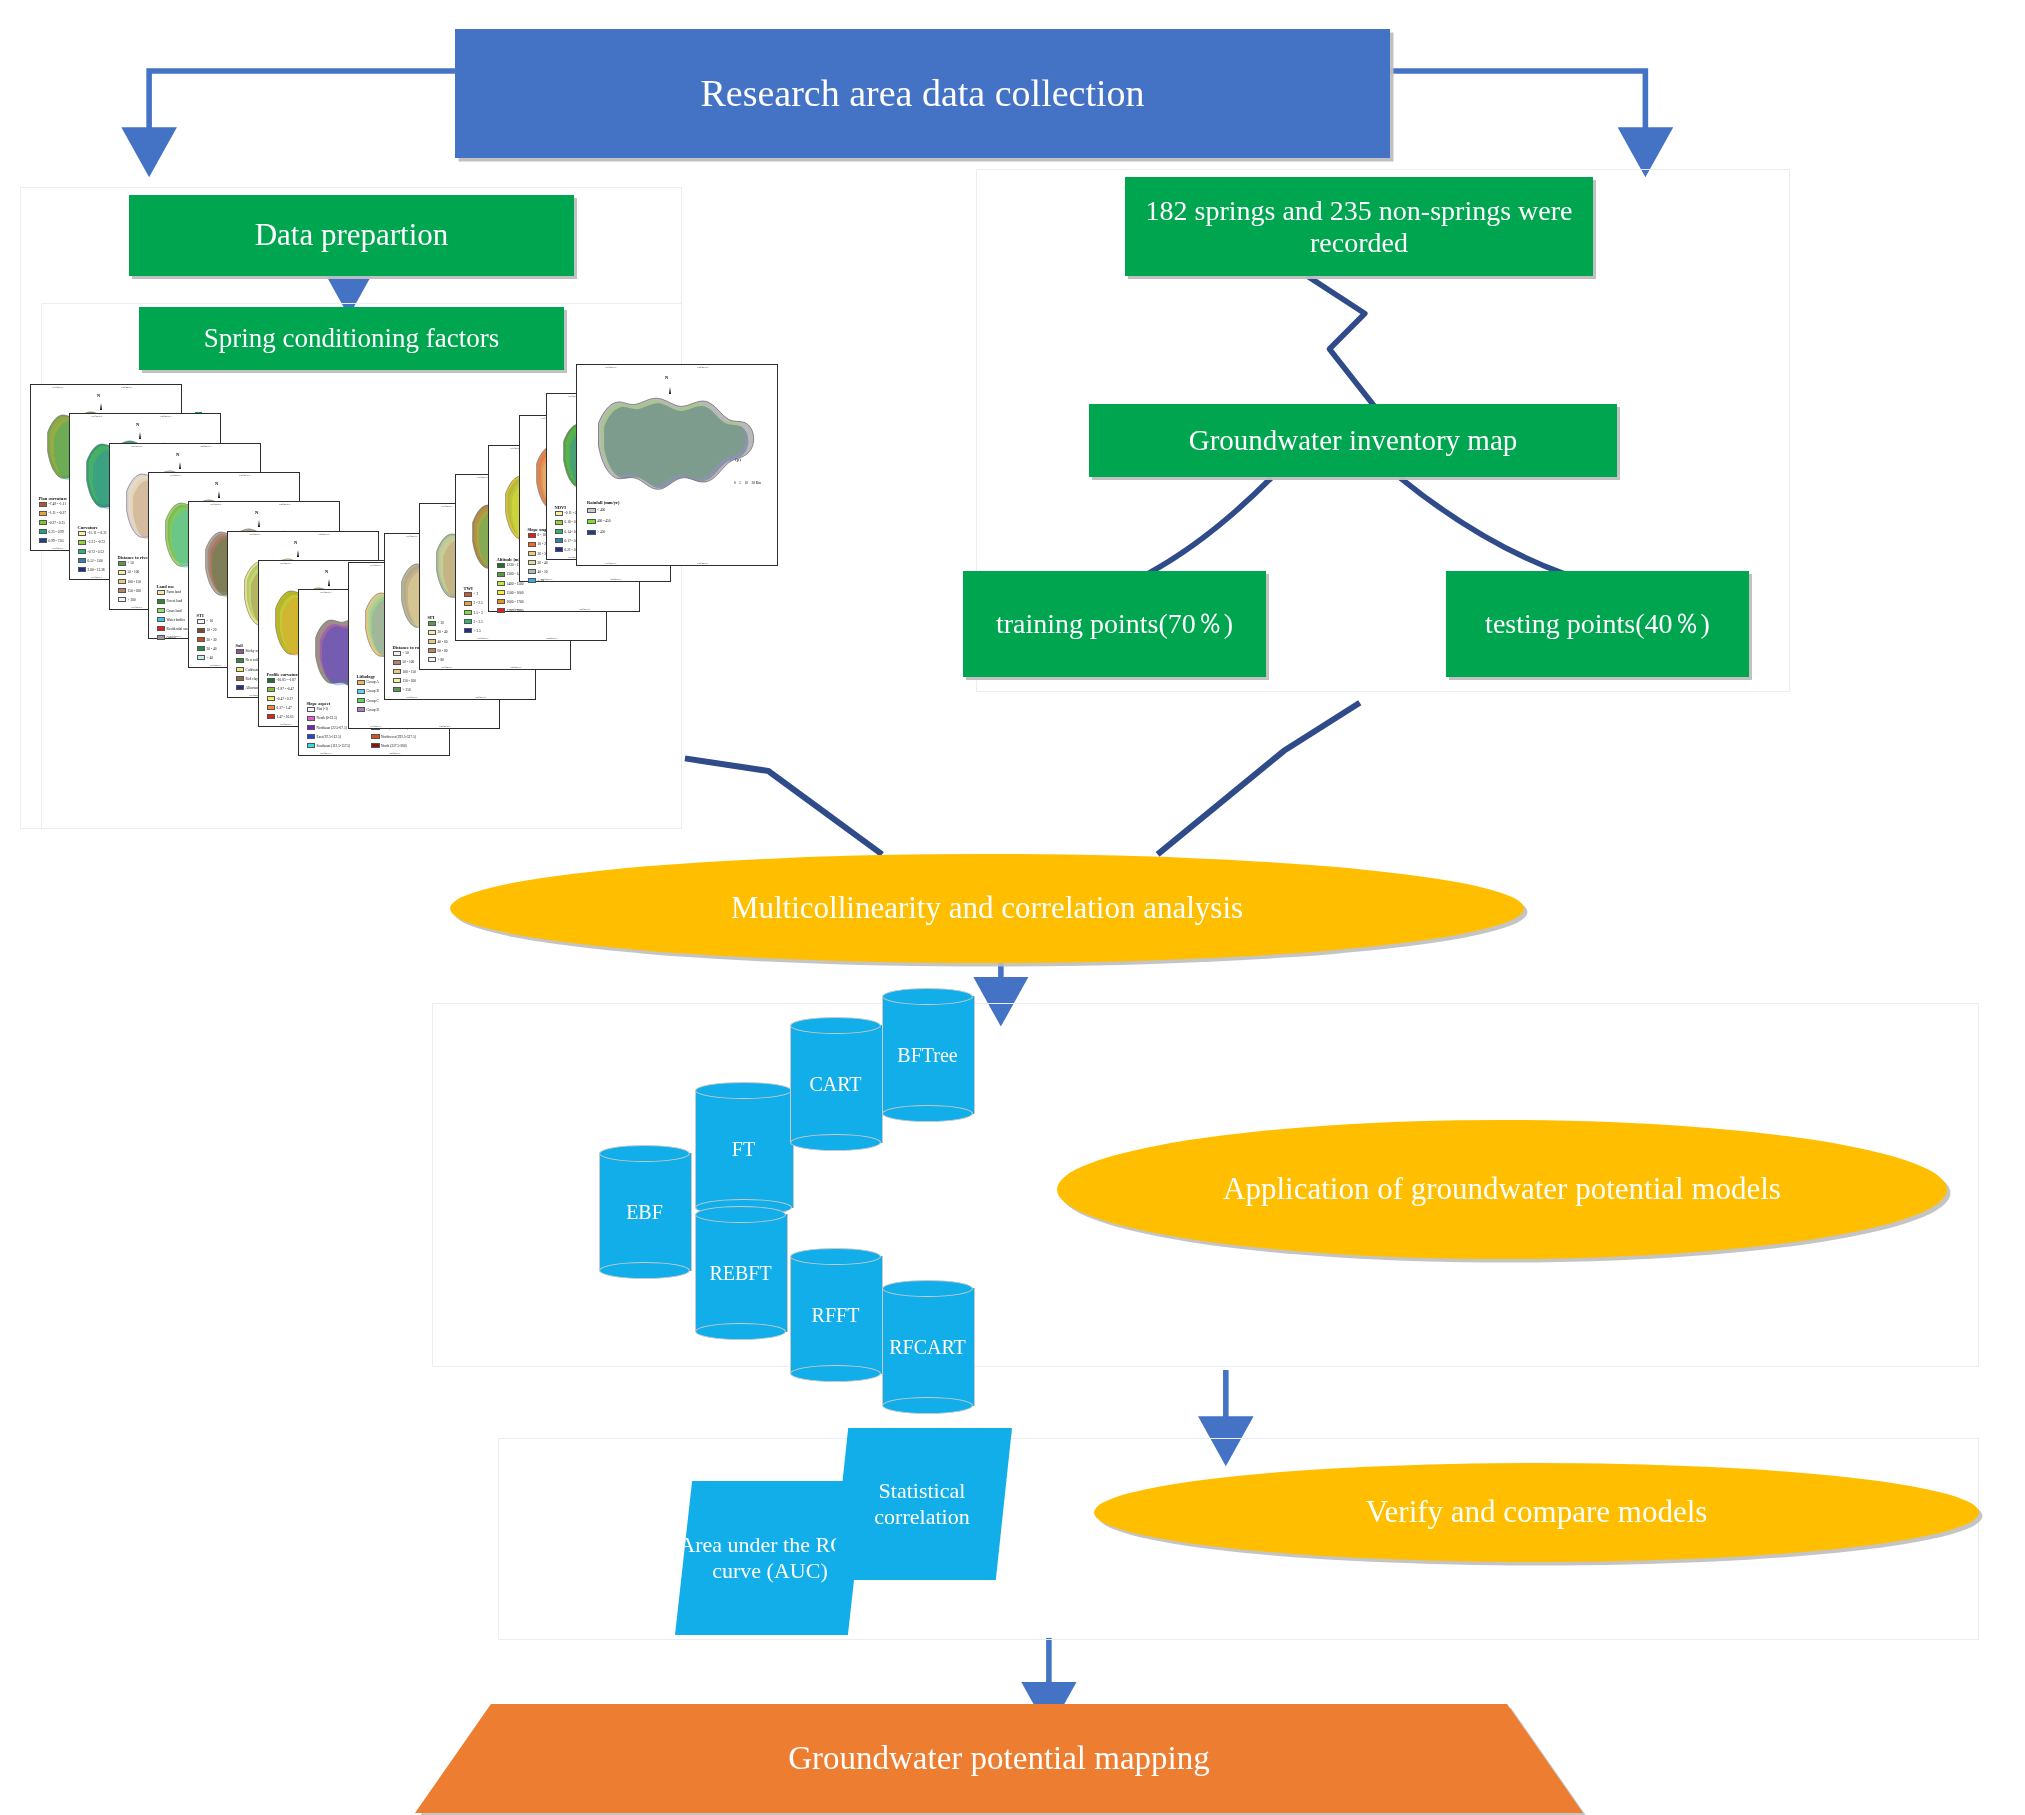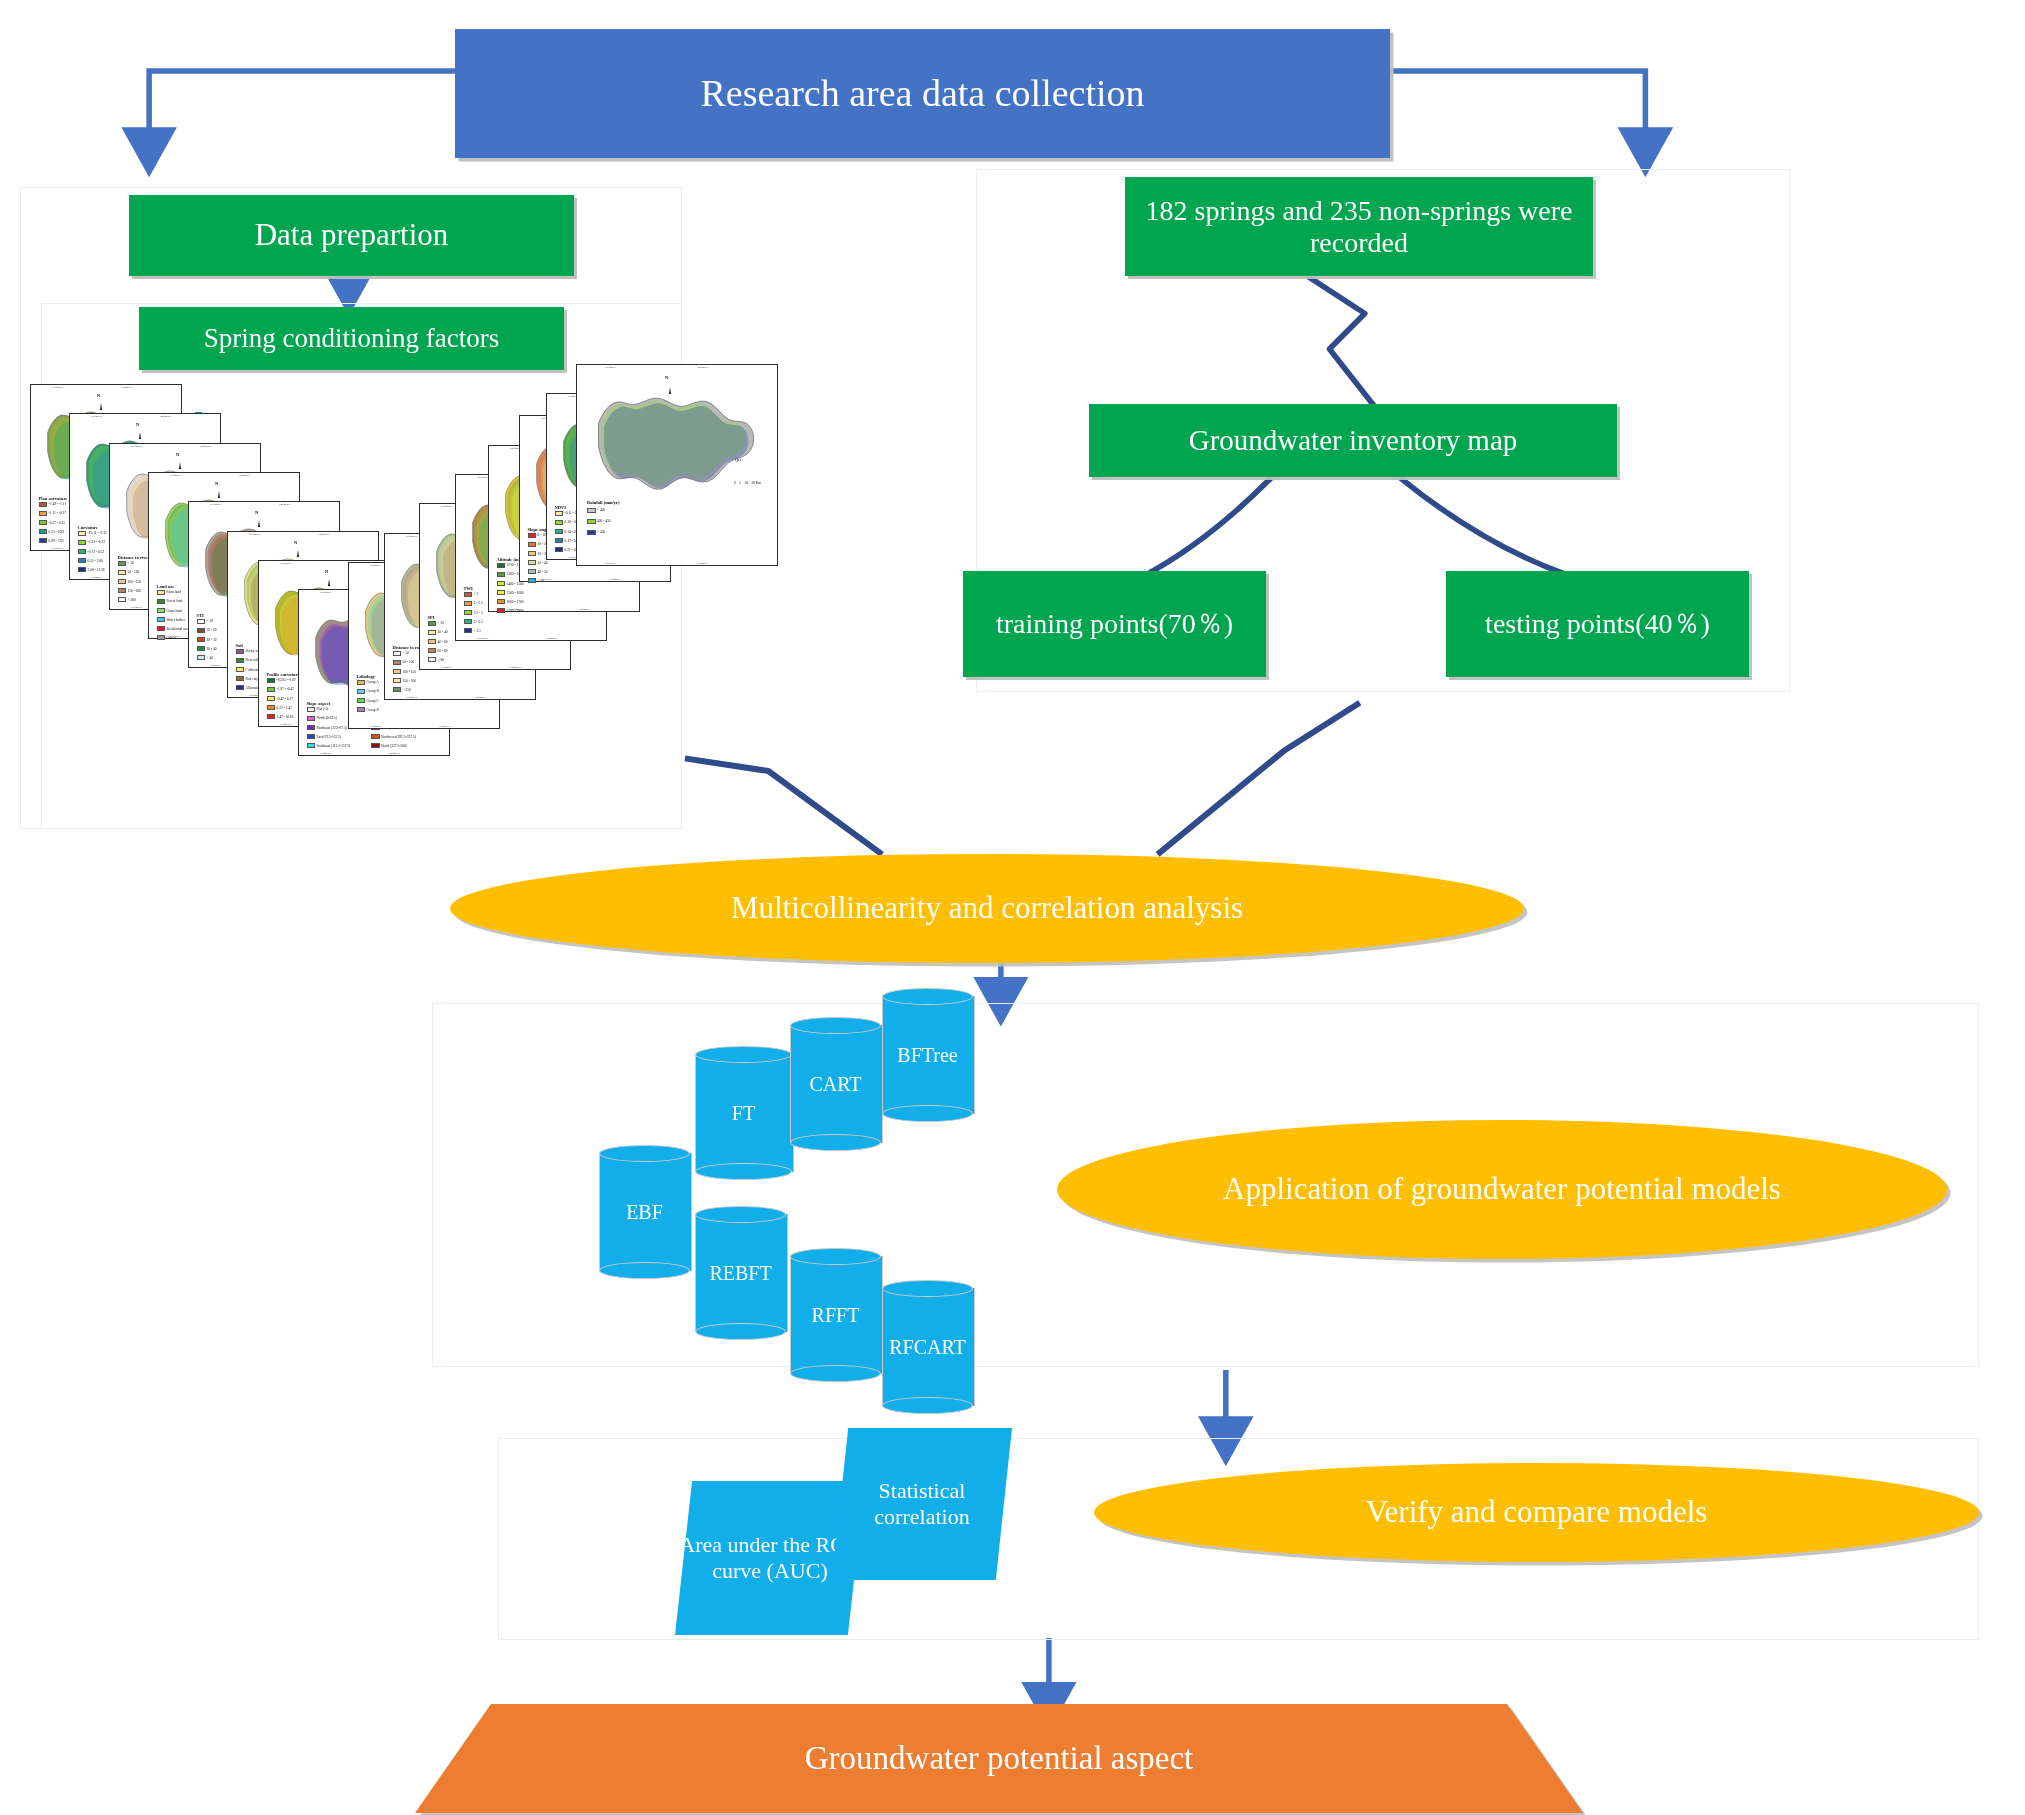--- a/index.html
+++ b/index.html
@@ -705,21 +705,21 @@
 
   <div class="panel" style="left:432px;top:1003px;width:1547px;height:364px;"></div>
 
   <div class="cyl" style="left:599px;top:1145px;width:91px;height:134px;">
     <div class="shadow"></div>
     <div class="body"></div>
     <div class="top"></div>
     <div class="bot"></div>
     <div class="lbl">EBF</div>
   </div>
-  <div class="cyl" style="left:695px;top:1046px;width:97px;height:134px;">
+  <div class="cyl" style="left:695px;top:1082px;width:97px;height:134px;">
     <div class="shadow"></div>
     <div class="body"></div>
     <div class="top"></div>
     <div class="bot"></div>
     <div class="lbl">FT</div>
   </div>
   <div class="cyl" style="left:790px;top:1017px;width:91px;height:134px;">
     <div class="shadow"></div>
     <div class="body"></div>
     <div class="top"></div>
@@ -775,18 +775,18 @@
   <div class="node ellipse" style="left:1094px;top:1463px;width:885px;height:99px;font-size:31px;">
     <span>Verify and compare models</span>
   </div>
 
   <div class="trap" style="left:415px;top:1704px;width:1168px;height:109px;">
     <div style="position:absolute;left:4px;top:4px;width:100%;height:100%;background:rgba(190,190,190,.9);
                 clip-path:polygon(6.5% 0%,93.5% 0%,100% 100%,0% 100%);"></div>
     <div style="position:absolute;left:0;top:0;width:100%;height:100%;background:#ED7D31;
                 clip-path:polygon(6.5% 0%,93.5% 0%,100% 100%,0% 100%);display:flex;align-items:center;
                 justify-content:center;color:#fff;font-size:33px;">
-      <span>Groundwater potential aspect</span>
+      <span>Groundwater potential mapping</span>
     </div>
   </div>
 
 </div>
 
 
 </body></html>

